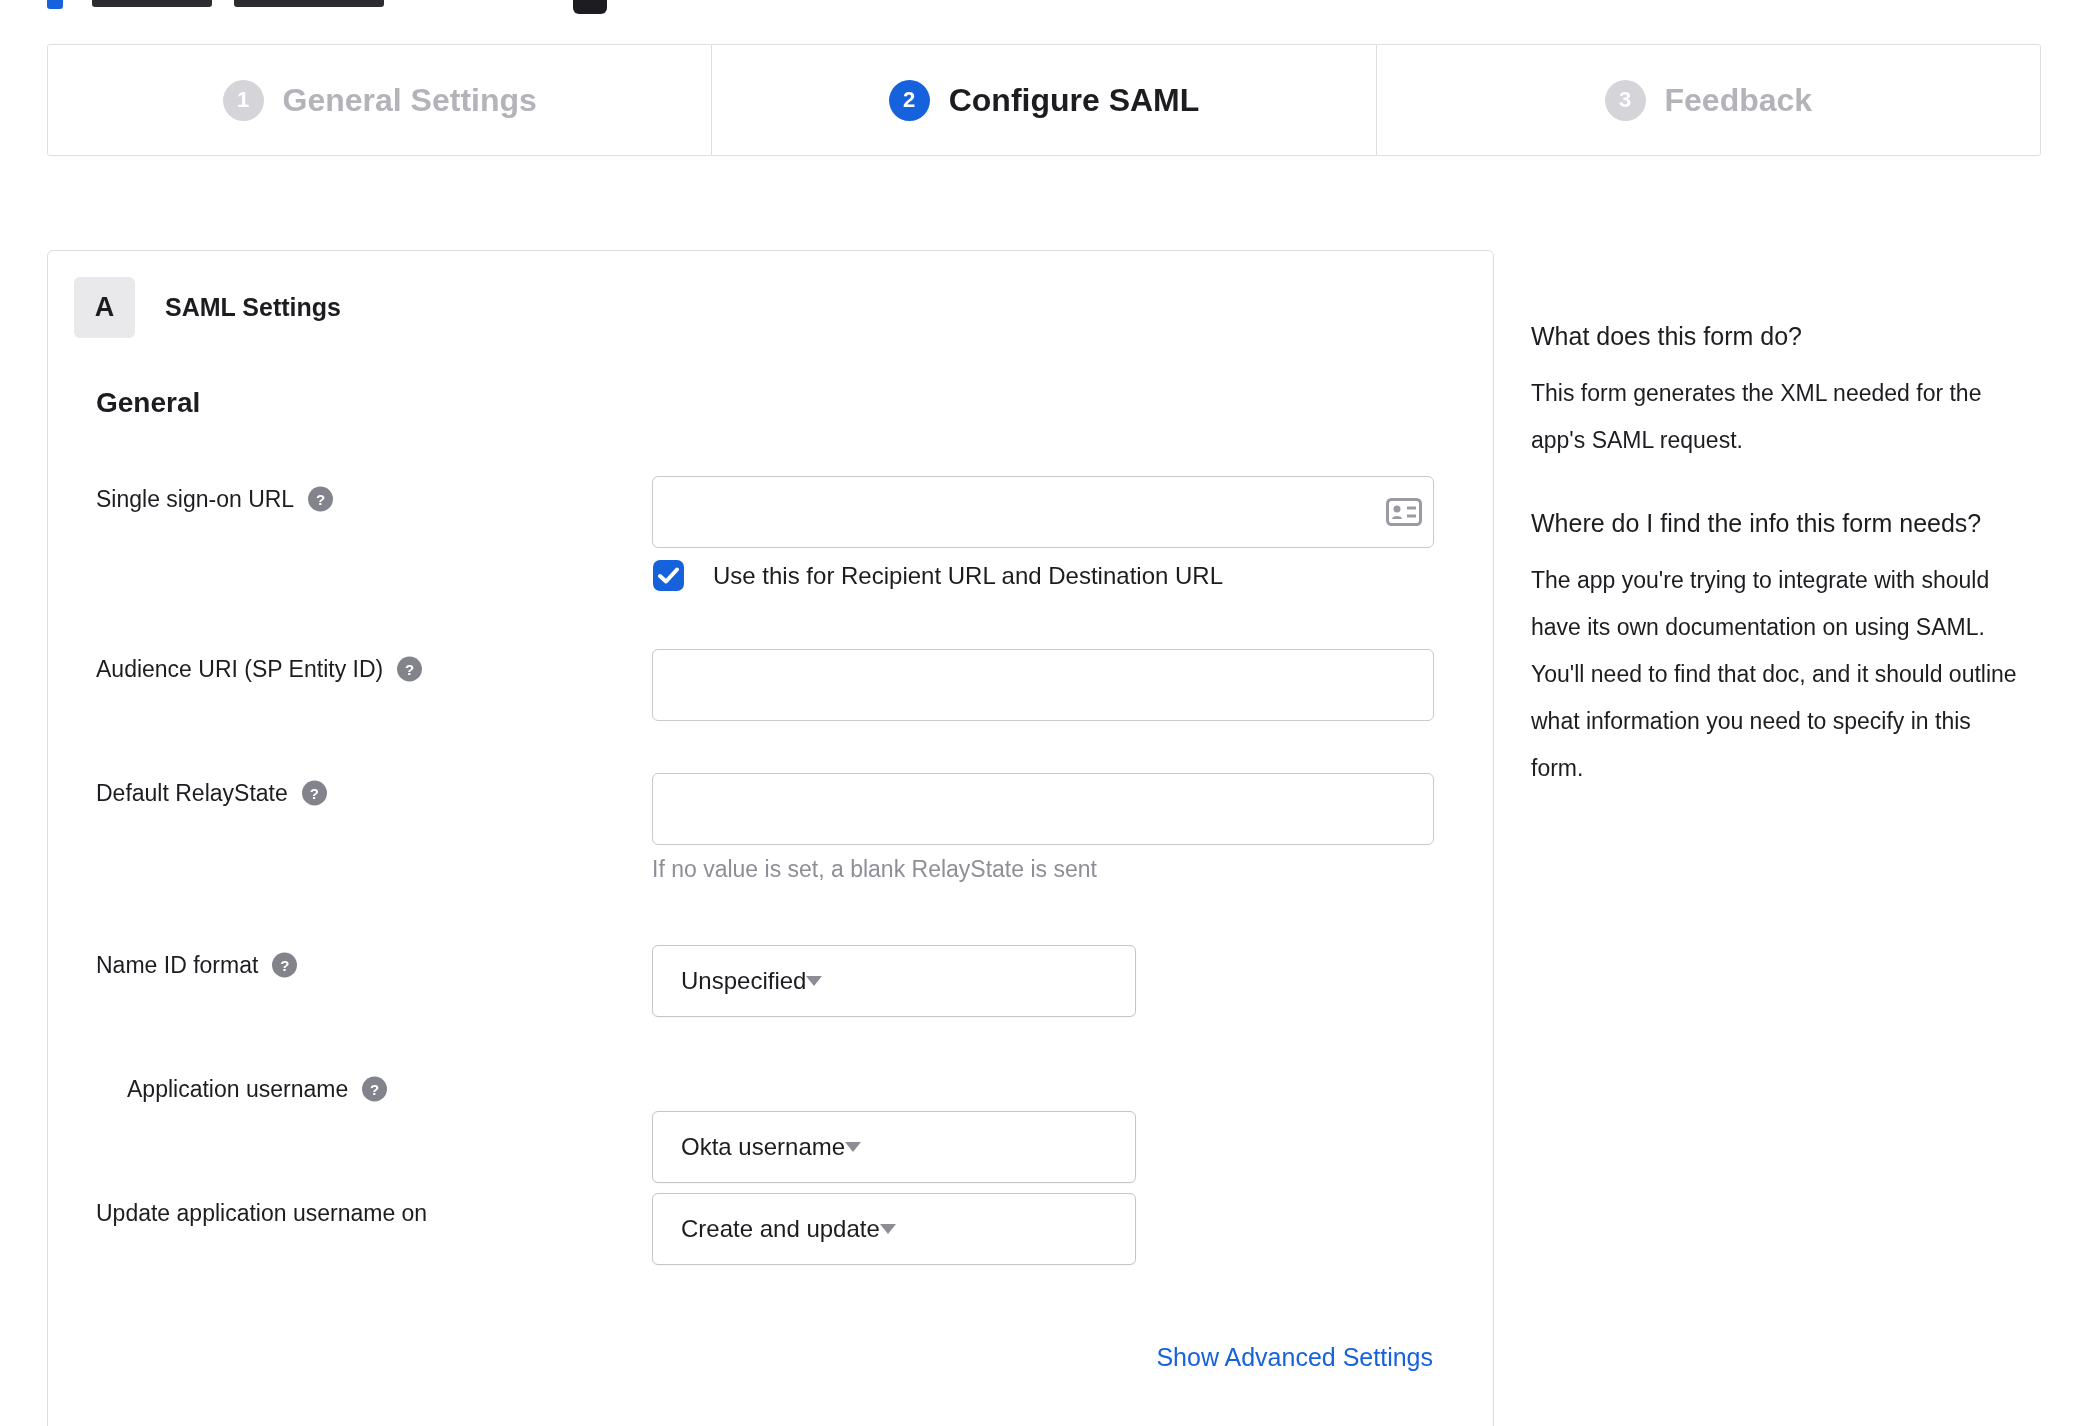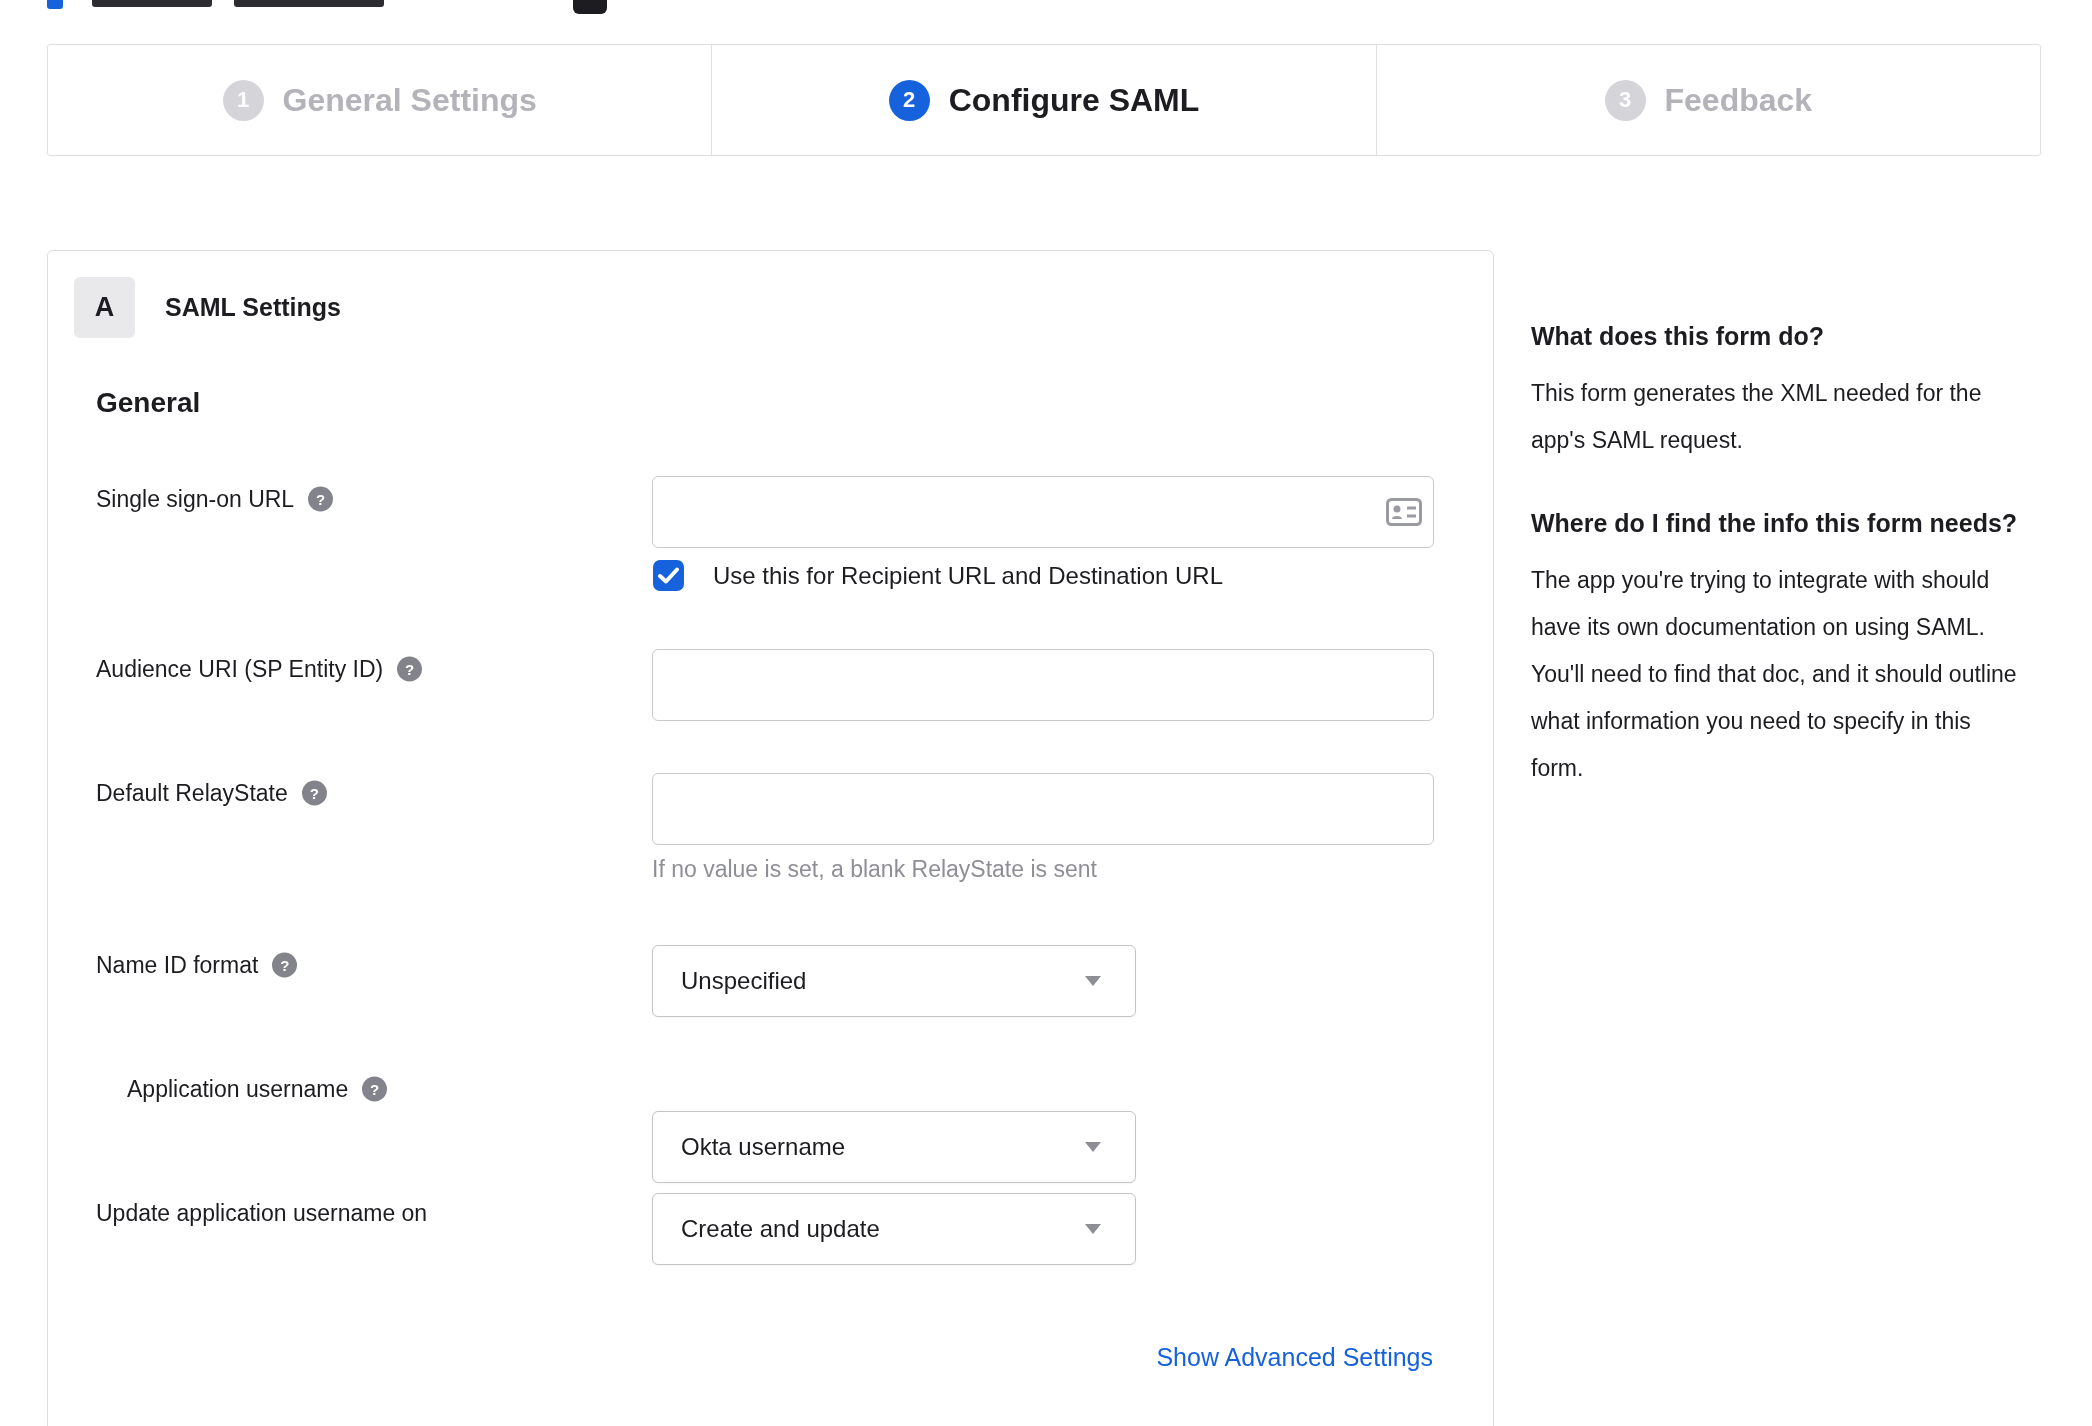--- a/index.html
+++ b/index.html
@@ -180,21 +180,21 @@
 
   .select {
     position: absolute;
     left: 604px;
     width: 484px; height: 72px;
     border: 1px solid #c5c5c9;
     border-radius: 6px;
     background: #ffffff;
     display: flex;
     align-items: center;
-    justify-content: space-between;
+    justify-content: flex-start;
     padding: 0 34px 0 28px;
     font-size: 24px;
     color: #1d1d21;
     cursor: pointer;
     box-shadow: 0 1px 2px rgba(0,0,0,0.04);
   }
   .caret {
     width: 0; height: 0;
     border-left: 8px solid transparent;
     border-right: 8px solid transparent;
@@ -215,21 +215,21 @@
 
   
   .sidebar {
     position: absolute;
     left: 1531px; top: 318px;
     width: 492px;
     color: #1d1d21;
   }
   .sidebar-heading {
     font-size: 25px;
-    font-weight: bold;
+    font-weight: normal;
     margin: 0 0 16px 0;
     line-height: 1.45;
   }
   .sidebar-body {
     font-size: 23px;
     line-height: 2.05;
     margin: 0 0 40px 0;
   }
 </style>
 </head>

